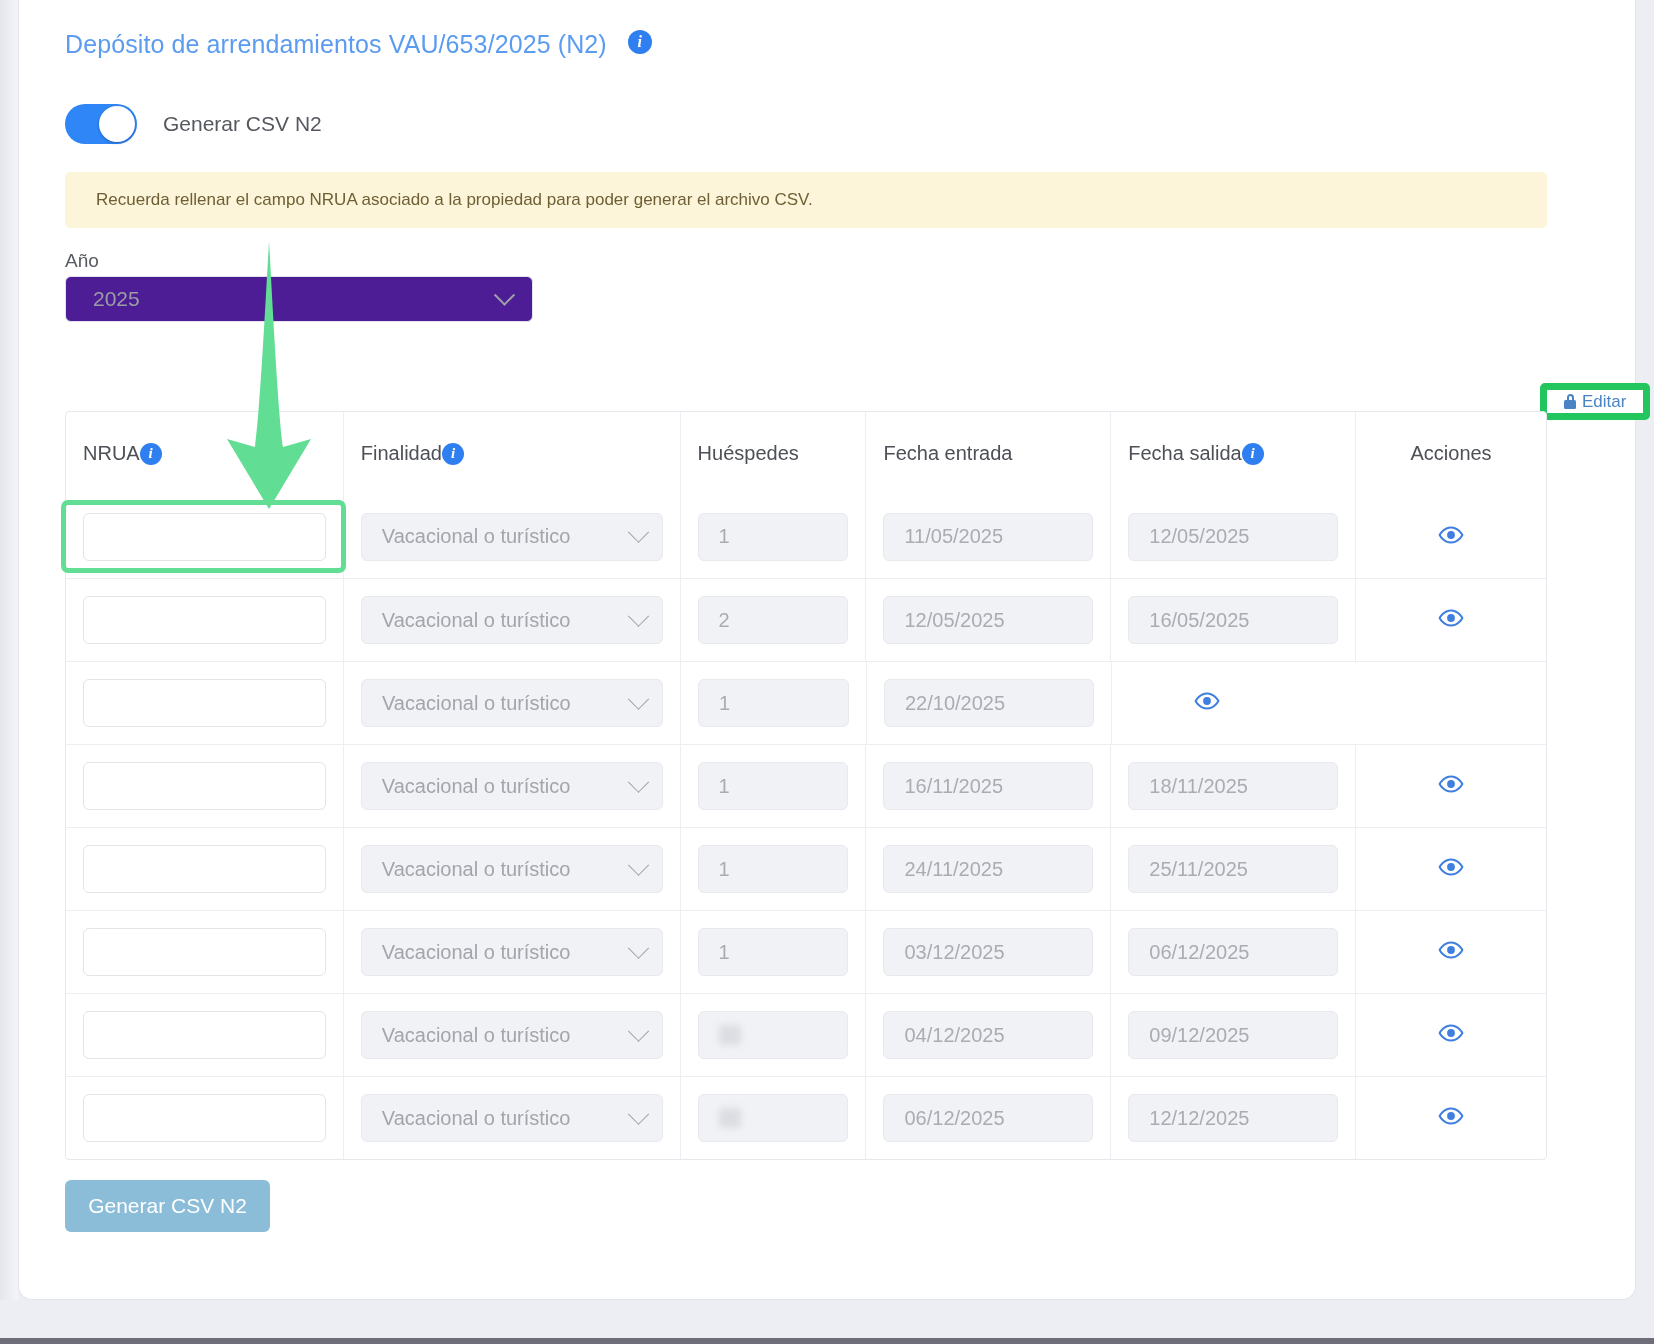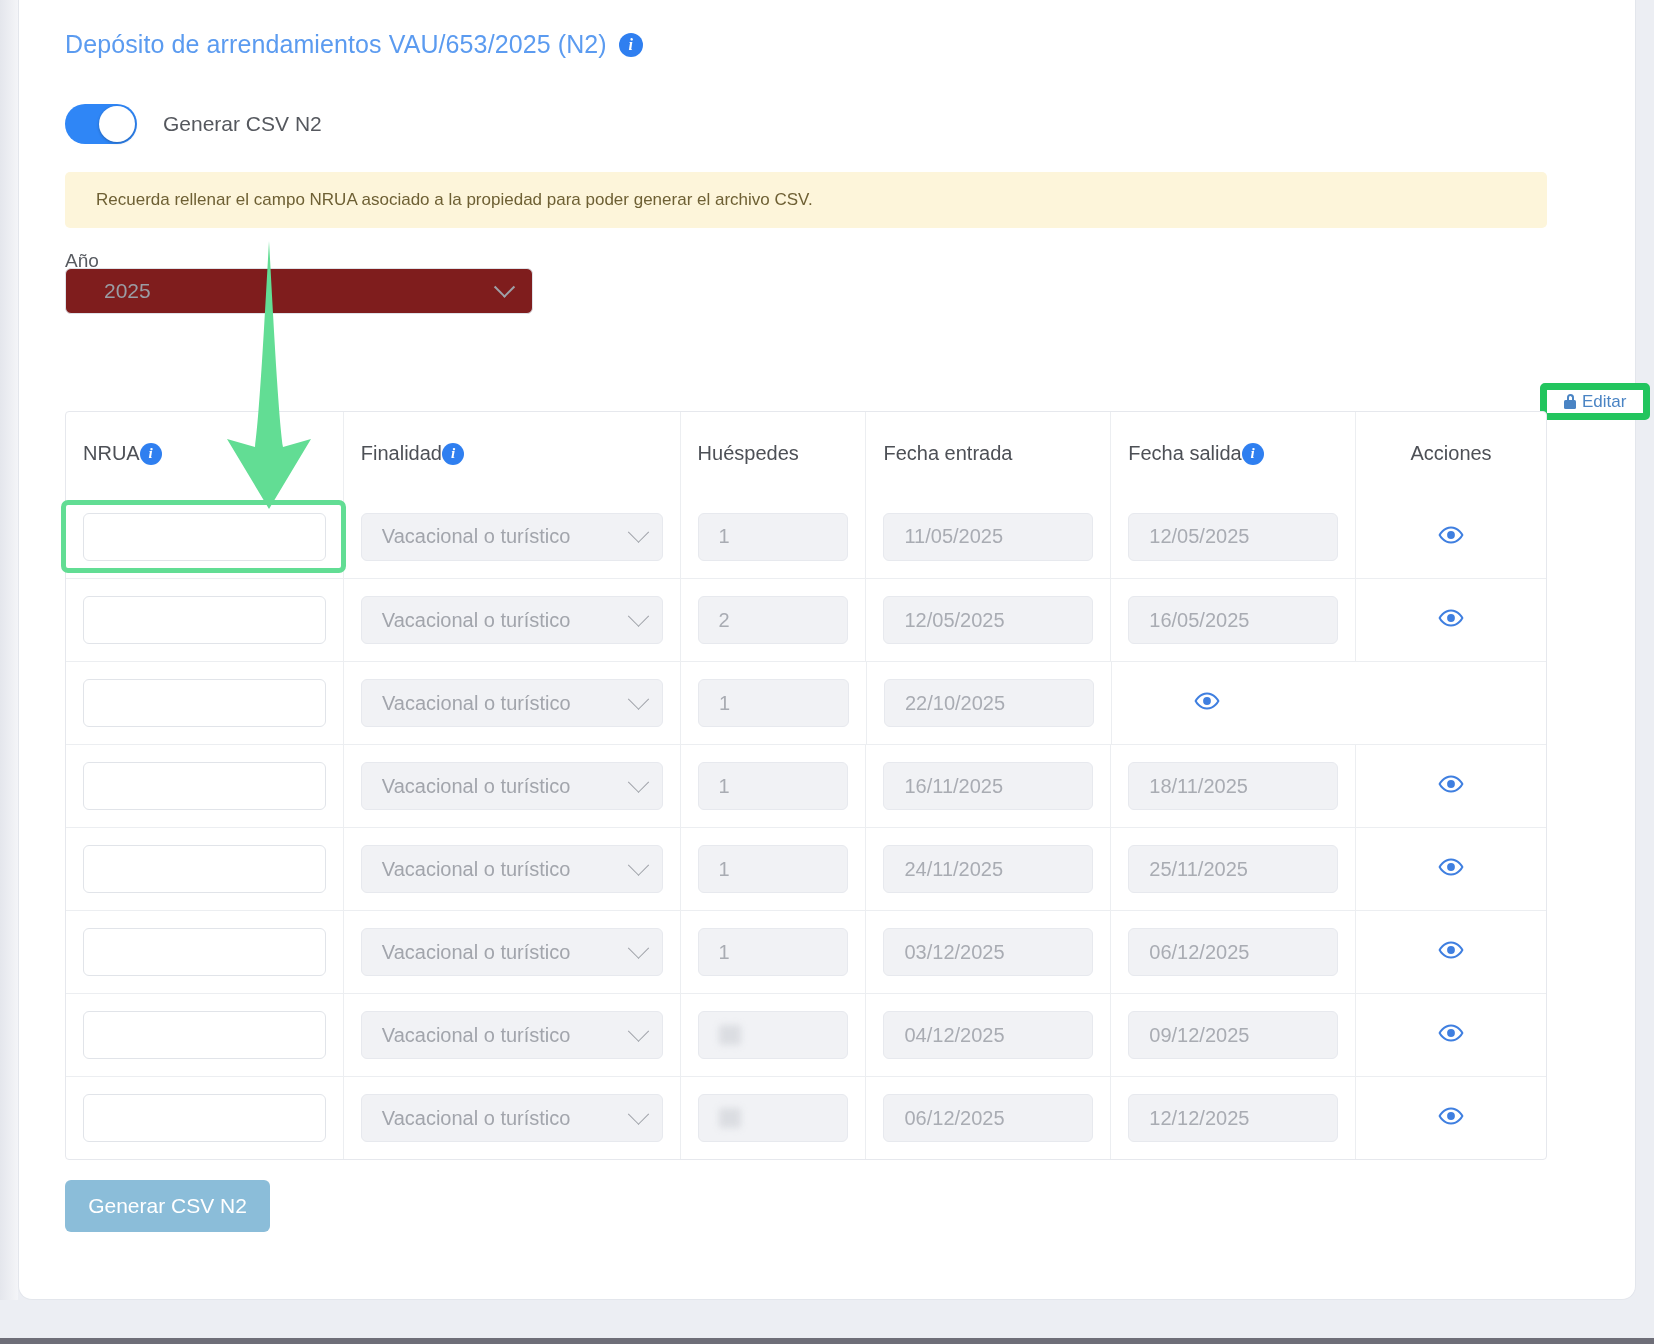--- a/index.html
+++ b/index.html
@@ -32,21 +32,21 @@
     background: #eceef3;
   }
   .bottom-strip::after {
     content: ""; position: absolute; left: 0; bottom: 0;
     width: 1654px; height: 6px; background: #6e6e78;
   }
 
   
   .title-row {
     position: absolute; left: 46px; top: 30px;
-    display: flex; align-items: center; gap: 12px;
+    display: flex; gap: 21px;
   }
   .title-text {
     font-size: 25px; color: #5b9bf0; font-weight: 400;
     letter-spacing: .1px; white-space: nowrap;
   }
   .info-icon {
     display: inline-flex; align-items: center; justify-content: center;
     width: 24px; height: 24px; border-radius: 50%;
     background: #2f7ff0; color: #fff;
     font-family: "Liberation Serif", serif;
@@ -82,26 +82,26 @@
   .alert-text {
     font-size: 17px; color: #6e6034; padding-left: 31px;
   }
 
   
   .field-label {
     position: absolute; left: 46px; top: 250px;
     font-size: 19px; color: #585b61;
   }
   .year-select {
-    position: absolute; left: 46px; top: 268px;
+    position: absolute; left: 46px; top: 276px;
     width: 468px; height: 46px;
     border: 1px solid #dfe2e8; border-radius: 6px;
-    background: #7f1d1d;
+    background: #4c1d95;
     display: flex; align-items: center; justify-content: space-between;
-    padding: 0 20px 0 38px;
+    padding: 0 20px 0 27px;
   }
   .year-value { font-size: 21px; color: #9a9da4; }
   .chev {
     width: 15px; height: 15px;
     border-right: 2px solid #9ea1a8; border-bottom: 2px solid #9ea1a8;
     transform: rotate(45deg) translate(-3px,-3px);
   }
   .chev.thin { border-width: 1.6px; }
 
   

